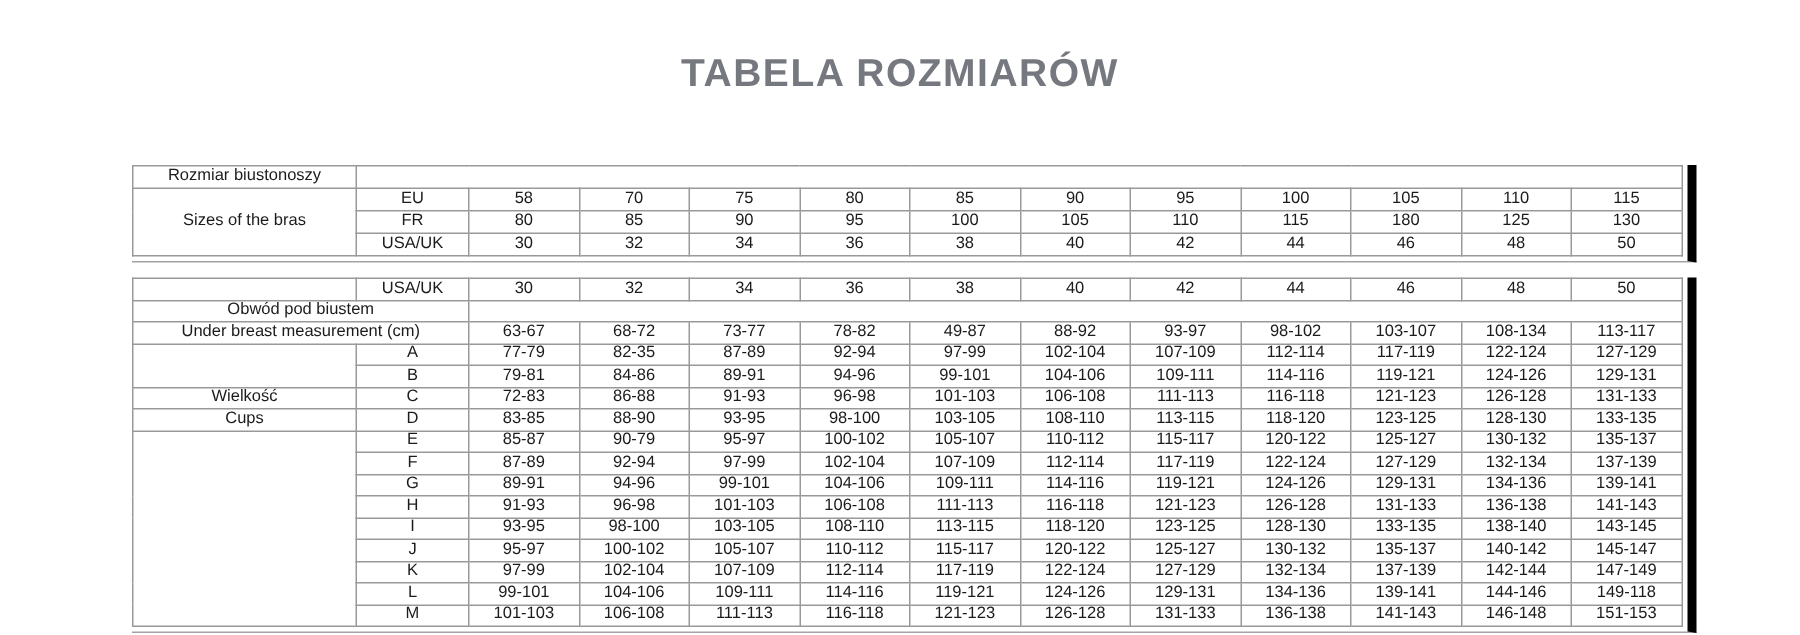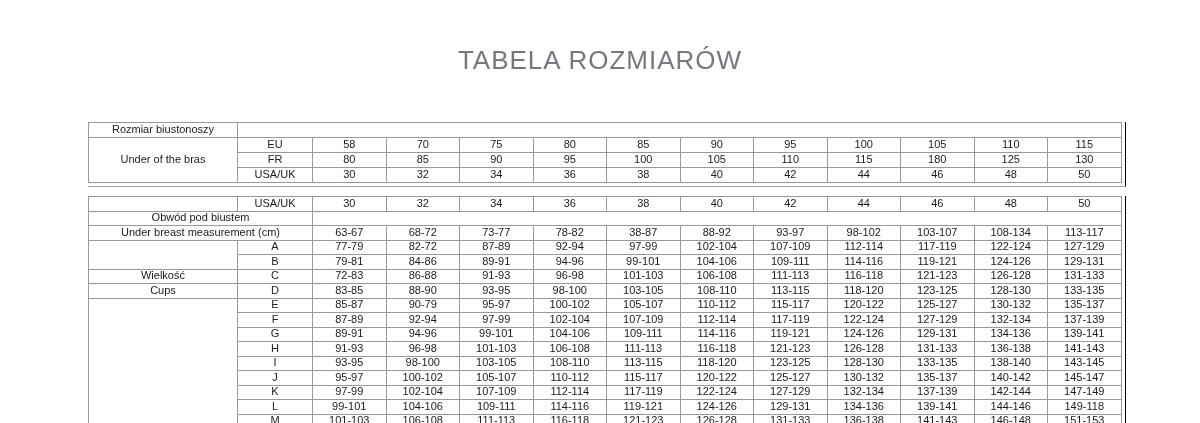--- a/index.html
+++ b/index.html
@@ -1,25 +1,25 @@
 <!DOCTYPE html>
 <html><head>
 <meta charset="utf-8">
 <style>
   html,body{margin:0;padding:0;background:#ffffff;}
   body{width:1200px;height:423px;overflow:hidden;font-family:"Liberation Sans",sans-serif;}
   .page-title{
-    margin:0;padding-top:45px;height:30px;
-    text-align:center;font-size:26px;font-weight:400;letter-spacing:1px;
+    margin:0;padding-top:33px;height:30px;
+    text-align:center;font-size:26px;font-weight:700;letter-spacing:1px;
     color:#75797f;font-family:"Liberation Sans",sans-serif;
   }
   .tables-area{margin-left:88px;width:1040px;}
   .tframe{
     display:inline-block;
-    border-right:1px solid #000000;border-bottom:1px solid #a3a3a3;
+    border-right:6px solid #000000;border-bottom:1px solid #a3a3a3;
     padding:0 3px 3px 0;
   }
   .tframe.first{margin-top:47px;}
   .tframe.second{margin-top:5px;}
   table.sizes{
     border-collapse:collapse;table-layout:fixed;width:1033px;
     font-size:11px;color:#1b1b1b;
   }
   table.sizes td{
     border:1px solid #999999;
@@ -58,21 +58,21 @@
         <col class="c-data">
           <col class="c-data">
           <col class="c-data">
       </colgroup>
       <tbody id="bras-tbody">
           <tr>
             <td class="lbl">Rozmiar biustonoszy</td>
             <td colspan="12"></td>
           </tr>
           <tr>
-            <td rowspan="3" class="lbl vtop">Under of the bras</td>
+            <td rowspan="3" class="lbl vtop">Sizes of the bras</td>
             <td>EU</td>
             <td>58</td>
             <td>70</td>
             <td>75</td>
             <td>80</td>
             <td>85</td>
             <td>90</td>
             <td>95</td>
             <td>100</td>
             <td>105</td>
@@ -149,33 +149,33 @@
           <tr>
             <td colspan="2" class="lbl">Obwód pod biustem</td>
             <td colspan="11"></td>
           </tr>
           <tr>
             <td colspan="2" class="lbl">Under breast measurement (cm)</td>
             <td>63-67</td>
             <td>68-72</td>
             <td>73-77</td>
             <td>78-82</td>
-            <td>38-87</td>
+            <td>49-87</td>
             <td>88-92</td>
             <td>93-97</td>
             <td>98-102</td>
             <td>103-107</td>
             <td>108-134</td>
             <td>113-117</td>
           </tr>
           <tr>
             <td rowspan="2"></td>
             <td>A</td>
             <td>77-79</td>
-            <td>82-72</td>
+            <td>82-35</td>
             <td>87-89</td>
             <td>92-94</td>
             <td>97-99</td>
             <td>102-104</td>
             <td>107-109</td>
             <td>112-114</td>
             <td>117-119</td>
             <td>122-124</td>
             <td>127-129</td>
           </tr>

